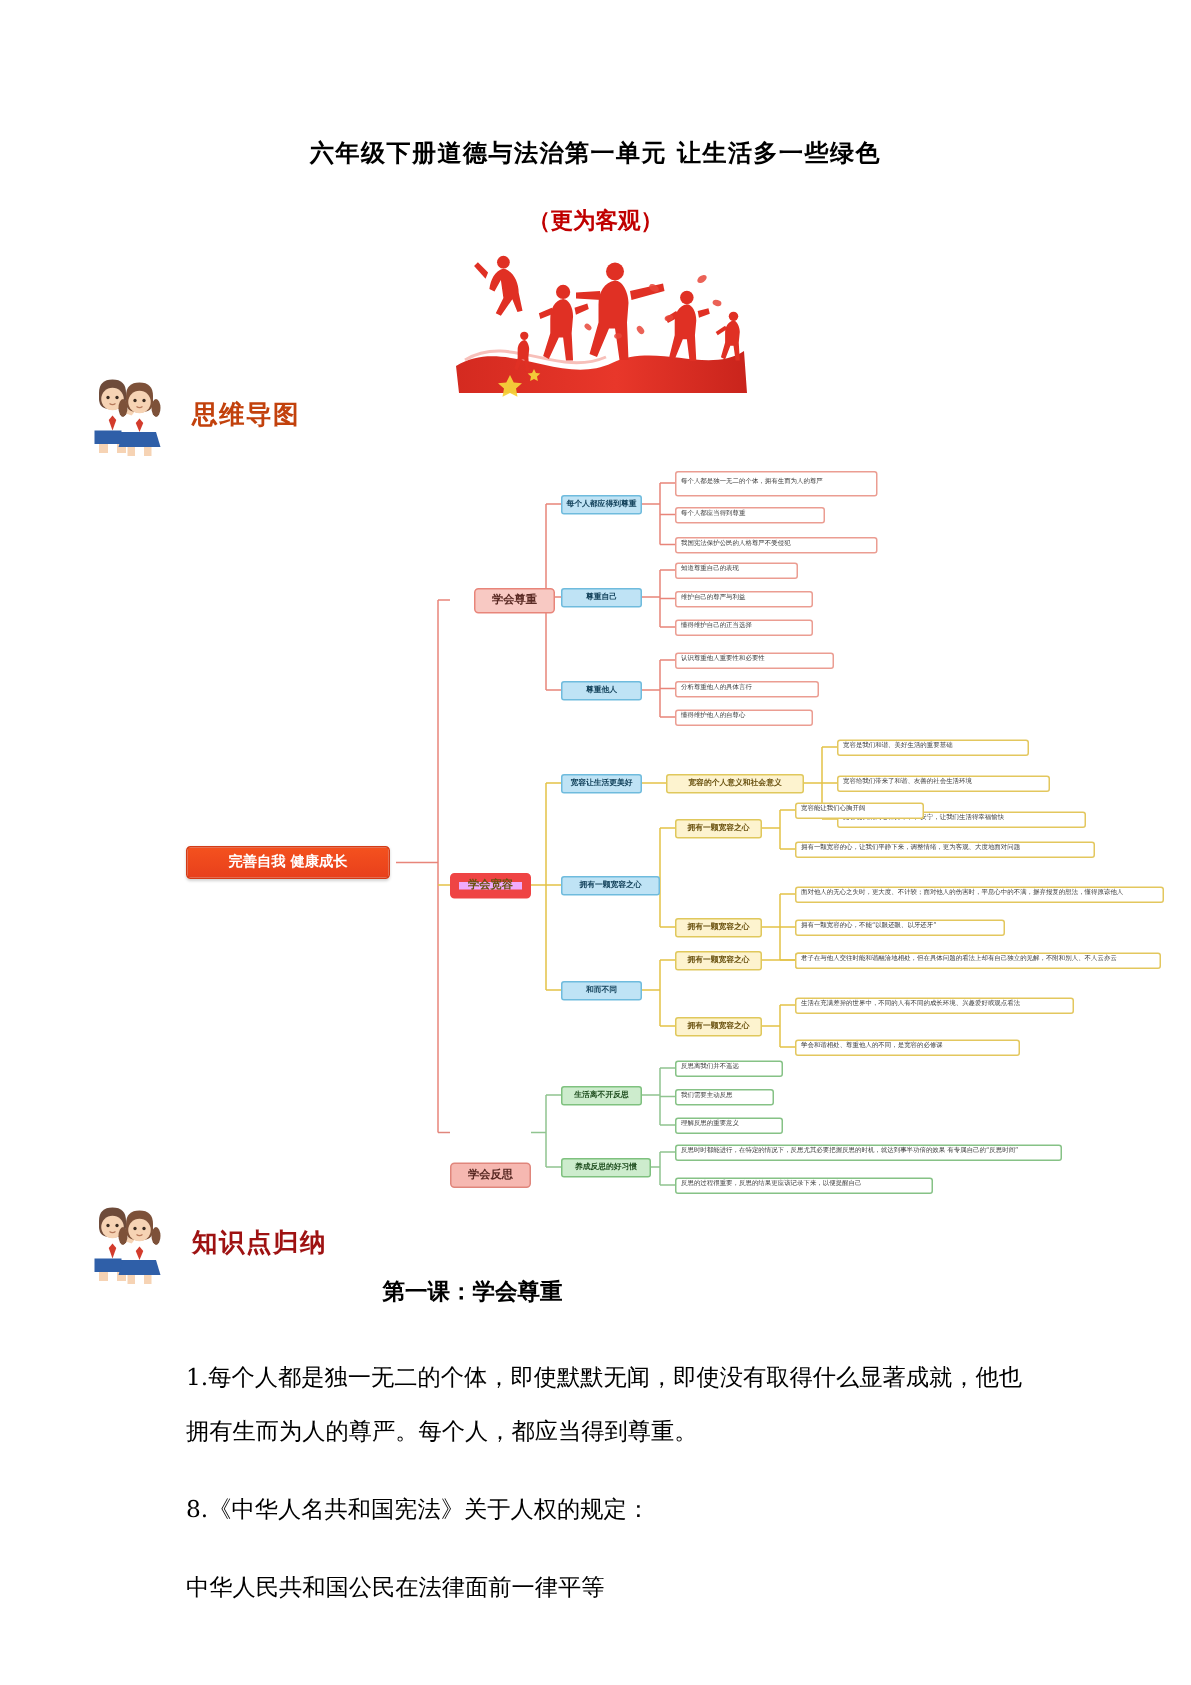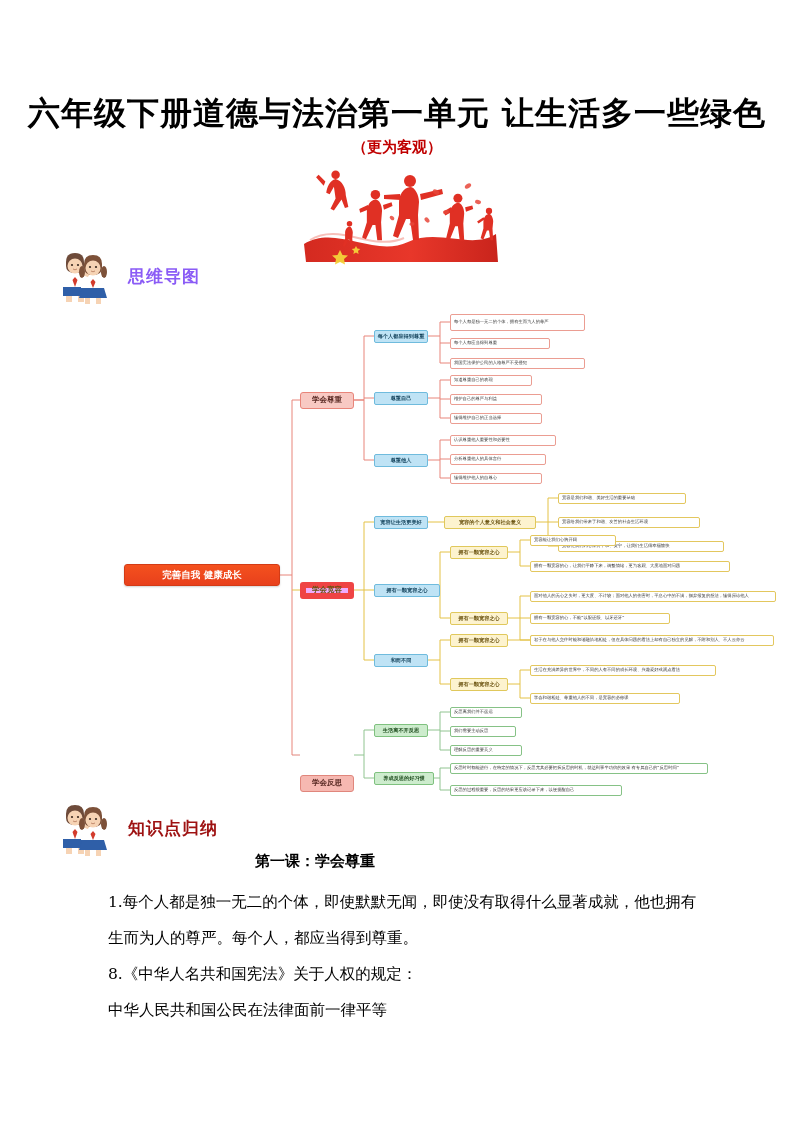--- a/index.html
+++ b/index.html
@@ -6,53 +6,53 @@
   body{
     width:794px;height:1123px;background:#ffffff;
     font-family:"Liberation Serif","DejaVu Serif",serif;
     position:relative;overflow:hidden;
   }
   .page{position:relative;width:794px;height:1123px;}
 
   
   .doc-title{
     position:absolute;left:0;top:92px;width:794px;text-align:center;
-    font-size:32px;font-weight:bold;color:#000;letter-spacing:1px;
+    font-size:16px;font-weight:bold;color:#000;letter-spacing:1px;
     font-family:"DejaVu Serif","Liberation Serif",serif;
   }
   .doc-subtitle{
     position:absolute;left:0;top:138px;width:794px;text-align:center;
     font-size:15px;font-weight:bold;color:#c00000;
     font-family:"DejaVu Serif","Liberation Serif",serif;
   }
 
   
   .hero{position:absolute;left:296px;top:162px;width:205px;height:105px;}
 
   
   .kids{position:relative;width:66px;height:56px;display:inline-block;vertical-align:middle;}
   .sec-head{position:absolute;display:flex;align-items:center;gap:10px;}
   .sec-label{
-    font-size:17px;font-weight:bold;color:#8b5cf6;
+    font-size:17px;font-weight:bold;color:#c2410c;
     font-family:"DejaVu Serif","Liberation Serif",serif;letter-spacing:1px;
   }
   .sec-label.dark{color:#9e1212;}
 
   
   .mindmap{position:absolute;left:0;top:300px;width:794px;height:510px;}
   .mm-svg{position:absolute;left:0;top:0;}
   .node{
     position:absolute;box-sizing:border-box;
     font-family:"DejaVu Sans","Liberation Sans",sans-serif;
     display:flex;align-items:center;
     line-height:1.15;
   }
 
   .root{
-    left:124px;top:264px;width:156px;height:22px;
+    left:124px;top:264px;width:136px;height:22px;
     background:linear-gradient(#f4511e,#e8401c);
     border:1px solid #d33b16;border-radius:3px;
     color:#fff;font-weight:bold;font-size:9.5px;
     justify-content:center;text-align:center;
     box-shadow:0 1px 2px rgba(0,0,0,.18);
   }
   .l1{
     width:54px;height:17px;border-radius:3px;font-size:7.5px;font-weight:bold;
     justify-content:center;text-align:center;
   }
@@ -81,21 +81,21 @@
   .lesson-title{
     position:absolute;left:0;top:852px;width:630px;text-align:center;
     font-size:15px;font-weight:bold;color:#000;
     font-family:"DejaVu Serif","Liberation Serif",serif;
   }
   .body-text{
     position:absolute;left:108px;top:884px;width:600px;
     font-size:15.5px;color:#000;line-height:36px;
     font-family:"DejaVu Serif","Liberation Serif",serif;
   }
-  .body-text p{margin:0;}
+  .body-text p{margin:16px;}
 </style>
 </head>
 <body>
 
 <div class="page">
 
   <div class="doc-title">六年级下册道德与法治第一单元 让生活多一些绿色</div>
   <div class="doc-subtitle">（更为客观）</div>
 
   <div class="hero">
@@ -244,21 +244,21 @@
 
         <path d="M354 455 H364 M364 430 V478" stroke="#90c490"></path>
         <path d="M364 430 H374 M364 478 H374" stroke="#90c490"></path>
         <path d="M428 430 H440 M440 412 V450 M440 412 H450 M440 431 H450 M440 450 H450" stroke="#90c490"></path>
         <path d="M428 478 H440 M440 468 V490 M440 468 H450 M440 490 H450" stroke="#90c490"></path>
       </g>
     </svg>
 
     <div class="node root">完善自我 健康成长</div>
 
-    <div class="node l1 red" style="left:300px;top:92px;">学会尊重</div>
+    <div class="node l1 red" style="left:316px;top:92px;">学会尊重</div>
 
     <div class="node l2 blue" style="left:374px;top:30px;width:54px;">每个人都应得到尊重</div>
     <div class="node l3 red tall" style="left:450px;top:14px;width:135px;">每个人都是独一无二的个体，拥有生而为人的尊严</div>
     <div class="node l3 red" style="left:450px;top:38px;width:100px;">每个人都应当得到尊重</div>
     <div class="node l3 red" style="left:450px;top:58px;width:135px;">我国宪法保护公民的人格尊严不受侵犯</div>
 
     <div class="node l2 blue" style="left:374px;top:92px;width:54px;">尊重自己</div>
     <div class="node l3 red" style="left:450px;top:75px;width:82px;">知道尊重自己的表现</div>
     <div class="node l3 red" style="left:450px;top:94px;width:92px;">维护自己的尊严与利益</div>
     <div class="node l3 red" style="left:450px;top:113px;width:92px;">懂得维护自己的正当选择</div>

